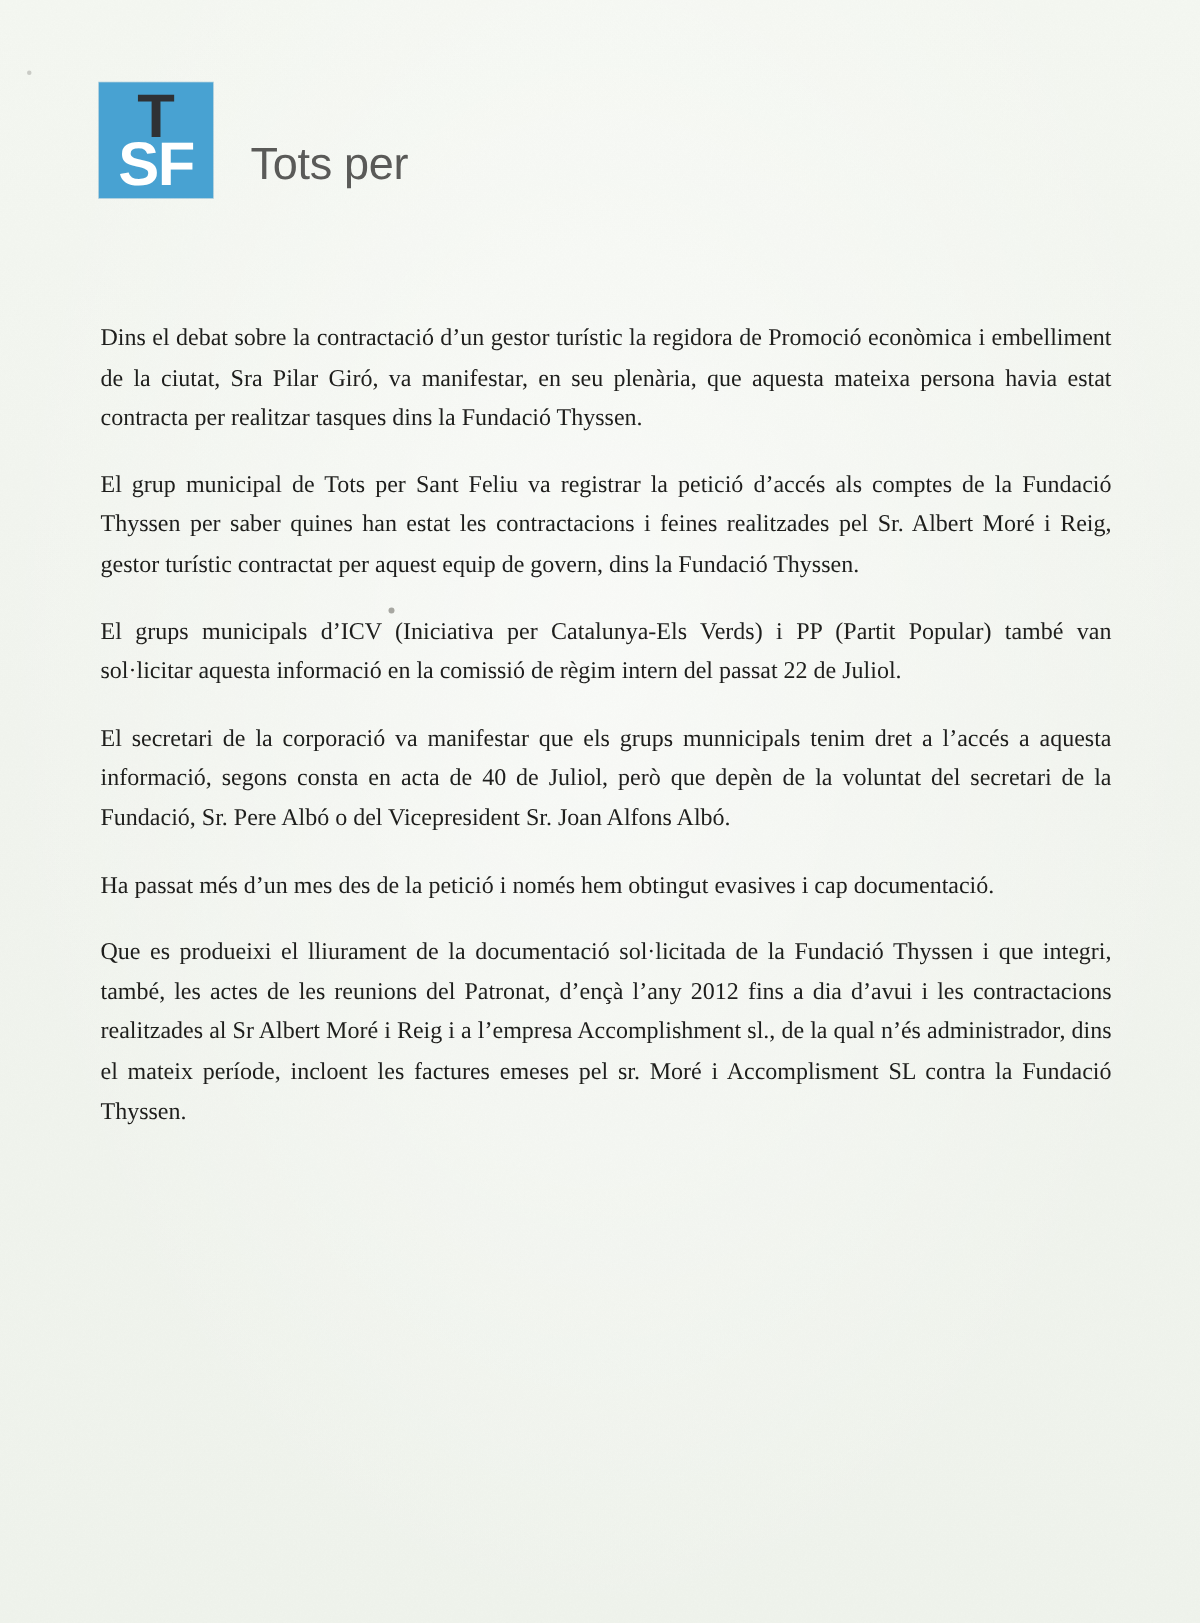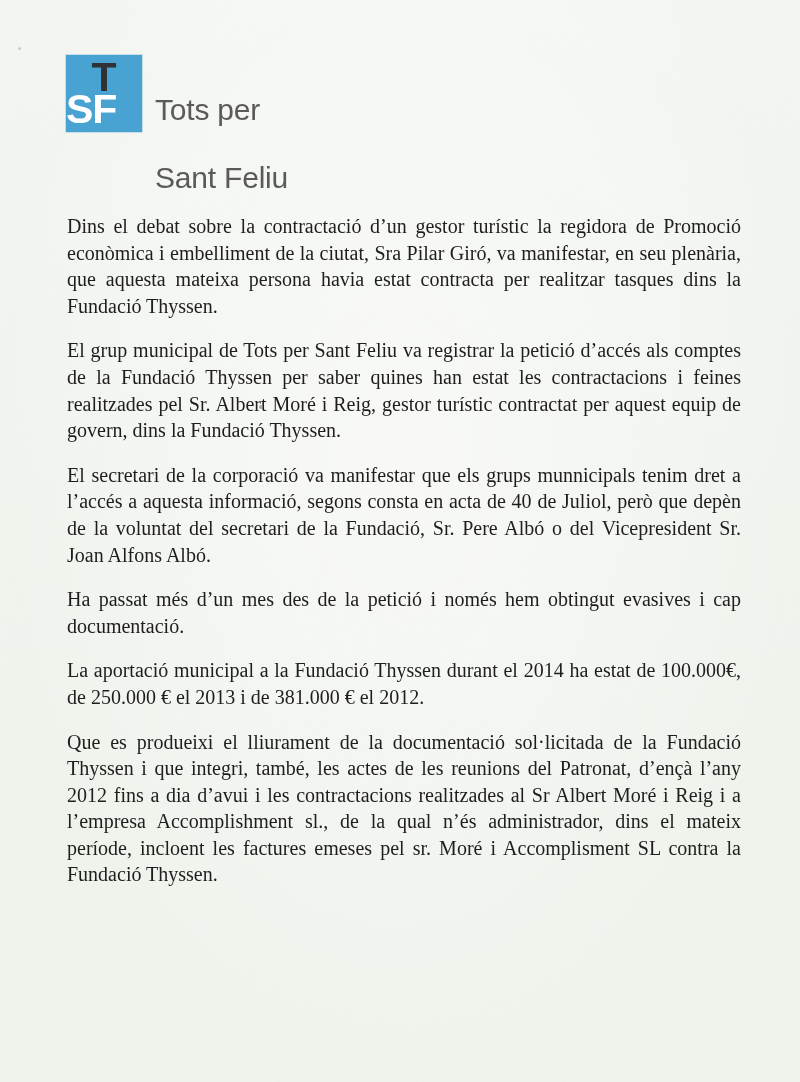--- a/index.html
+++ b/index.html
@@ -62,50 +62,51 @@
     font-size: 41px;
     line-height: 40px;
     color: #2f3134;
     letter-spacing: 0px;
   }
   .logo-letter-sf {
     position: absolute;
     left: 0;
     top: 33px;
     width: 100%;
+    text-align: center;
     font-family: "Liberation Sans", "DejaVu Sans", sans-serif;
     font-weight: bold;
     font-size: 41px;
     line-height: 42px;
     color: #ffffff;
     letter-spacing: -1px;
   }
   .wordmark {
-    margin-left: 13px;
+    margin-left: 25px;
     padding-top: 4px;
     font-family: "Liberation Sans", "DejaVu Sans", sans-serif;
     font-size: 30px;
     line-height: 34px;
     color: #5a5a58;
     font-weight: 400;
     letter-spacing: -0.2px;
     white-space: pre-line;
   }
 
   
   .doc-body {
     position: absolute;
     left: 67px;
     top: 213px;
     width: 674px;
   }
   .para {
     text-align: justify;
     text-justify: inter-word;
-    font-size: 20px;
+    font-size: 16px;
     line-height: 26.6px;
     margin: 0 0 18px 0;
     color: #1e1e1c;
     hyphens: none;
   }
   .para:last-child { margin-bottom: 16px; }
 
   
   .speck {
     position: absolute;
@@ -136,29 +137,28 @@
 
 <div class="content">
 
   <div class="letterhead">
     <div class="logo-mark">
       <div class="logo-letter-t">T</div>
       <div class="logo-letter-sf">SF</div>
     </div>
     <div class="wordmark">
       <span>Tots per</span><br>
-      <span>Sant Feliu</span>
     </div>
   </div>
 
   <div class="doc-body">
     <p class="para">Dins el debat sobre la contractació d’un gestor turístic la regidora de Promoció econòmica i embelliment de la ciutat, Sra Pilar Giró, va manifestar, en seu plenària, que aquesta mateixa persona havia estat contracta per realitzar tasques dins la Fundació Thyssen.</p>
     <p class="para">El grup municipal de Tots per Sant Feliu va registrar la petició d’accés als comptes de la Fundació Thyssen per saber quines han estat les contractacions i feines realitzades pel Sr. Albert Moré i Reig, gestor turístic contractat per aquest equip de govern, dins la Fundació Thyssen.</p>
+    <p class="para">El grups municipals d’ICV (Iniciativa per Catalunya-Els Verds)  i PP (Partit Popular) també van sol·licitar aquesta informació en la comissió de règim intern del passat 22 de Juliol.</p>
     <p class="para">El secretari de la corporació va manifestar que els grups munnicipals tenim dret a l’accés a aquesta informació, segons consta en acta de 40 de Juliol, però que depèn de la voluntat del secretari de la Fundació, Sr. Pere Albó o del Vicepresident Sr. Joan Alfons Albó.</p>
     <p class="para">Ha passat més d’un mes des de la petició i només hem obtingut evasives i cap documentació.</p>
-    <p class="para">La aportació municipal a la Fundació Thyssen durant el 2014 ha estat de 100.000€, de 250.000 € el 2013 i de 381.000 € el 2012.</p>
     <p class="para">Que es produeixi el lliurament de  la documentació sol·licitada de la Fundació Thyssen i que integri, també, les actes de les reunions del Patronat,  d’ençà l’any 2012 fins a dia d’avui i les contractacions realitzades al Sr Albert Moré i Reig i a l’empresa Accomplishment sl., de la qual n’és administrador, dins el mateix període, incloent les factures emeses pel sr. Moré i Accomplisment SL contra la Fundació Thyssen.</p>
   </div>
 
   <div class="speck" style="left:259px; top:405px;"></div>
   <div class="speck" style="left:18px; top:47px; width:3px; height:3px; opacity:0.4;"></div>
 
 </div>
 
 </body></html>

